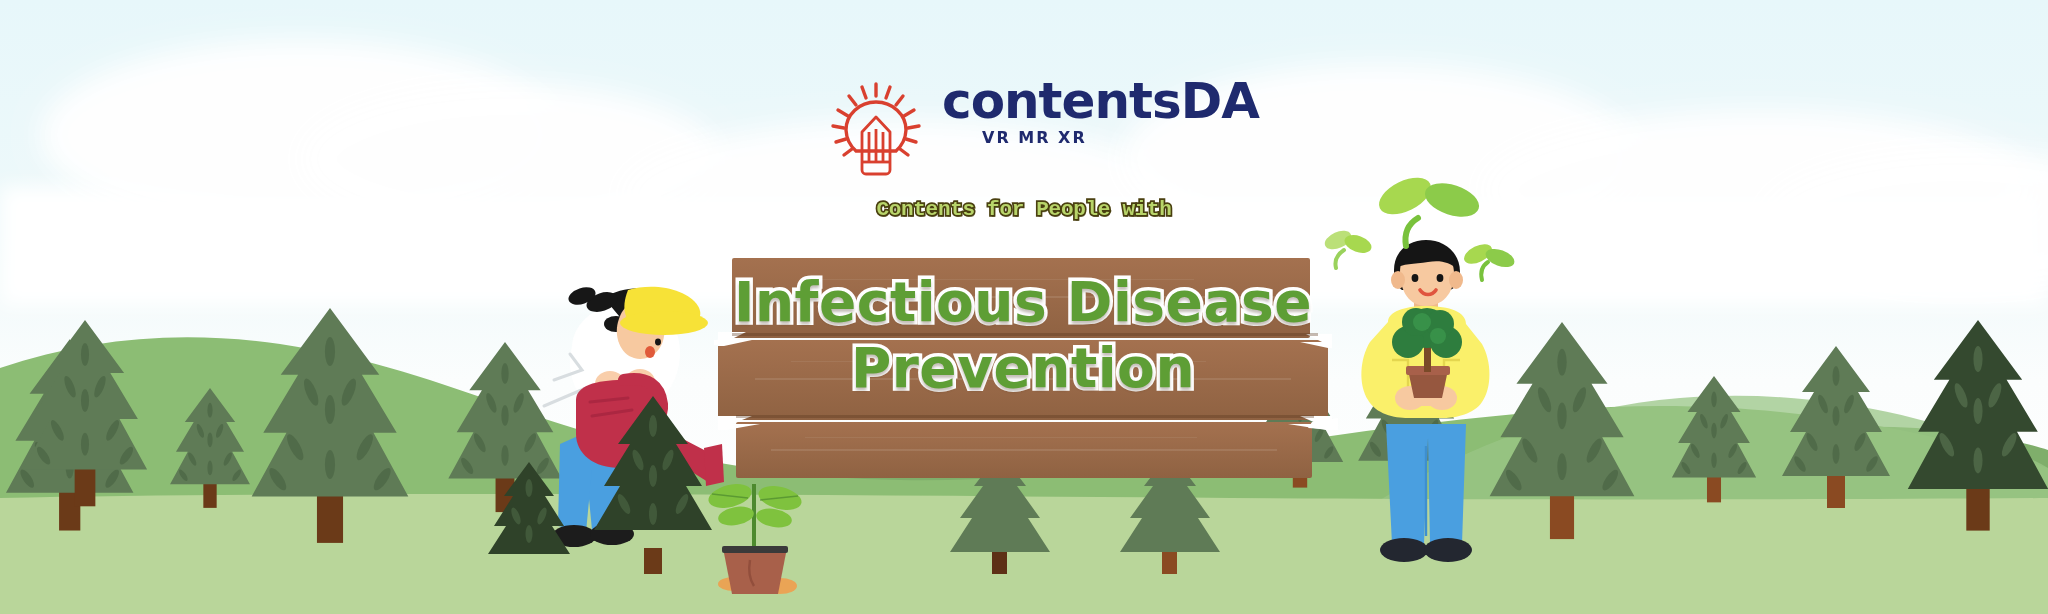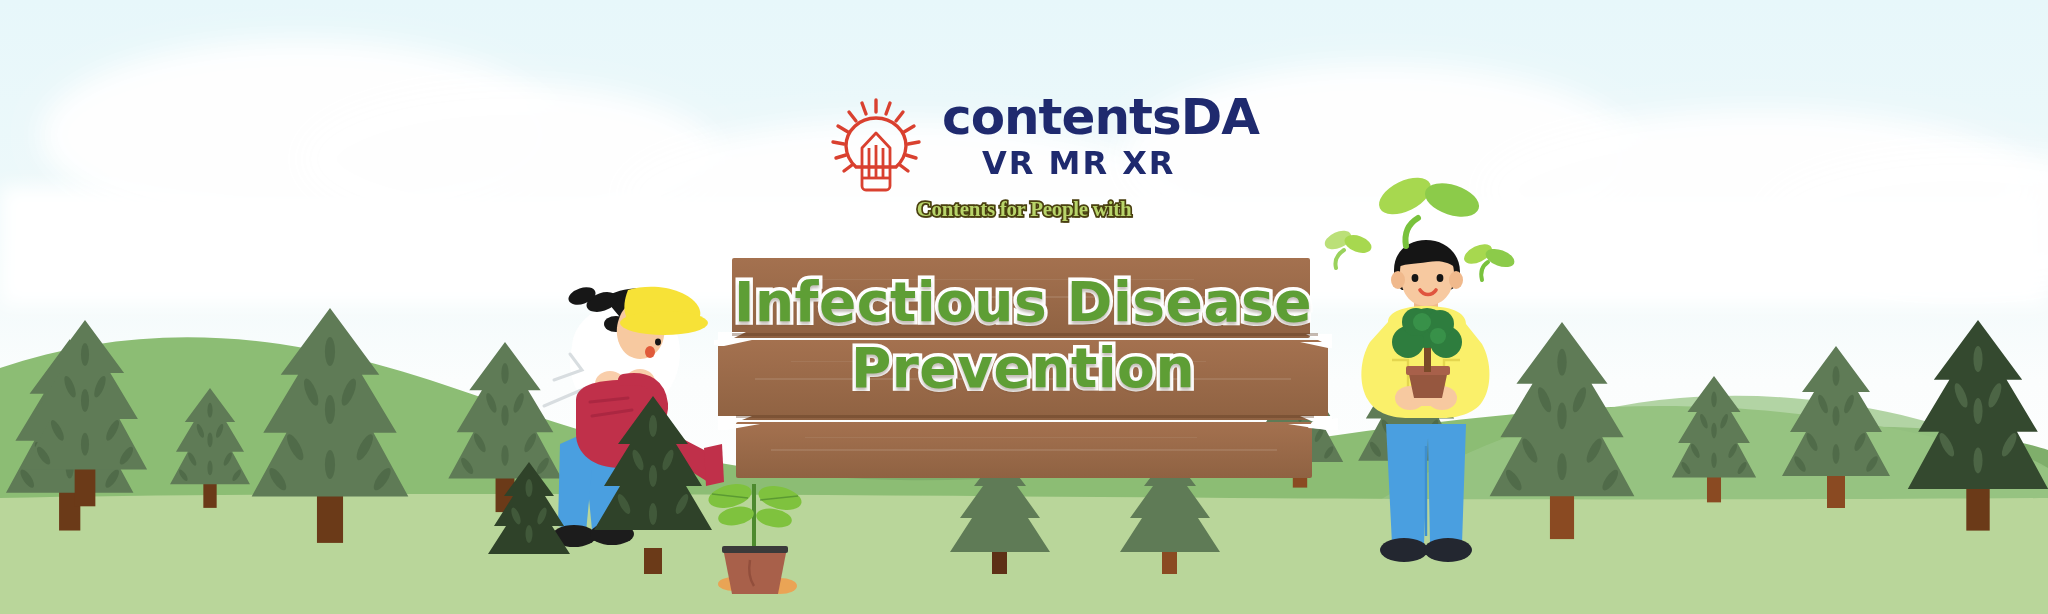--- a/index.html
+++ b/index.html
@@ -63,45 +63,45 @@
     letter-spacing:0.5px;
     color:#5e9e35;
     -webkit-text-stroke:7px #ffffff;
     paint-order:stroke fill;
     text-shadow:0 3px 3px rgba(60,40,20,.30);
     line-height:1.02;
     white-space:nowrap;
   }
 
   
-  #logo { position:absolute; left:822px; top:92px; width:360px; height:110px; }
+  #logo { position:absolute; left:822px; top:76px; width:360px; height:110px; }
   .logo-word {
     position:absolute; left:120px; top:-4px;
     font-family:"DejaVu Sans", sans-serif;
     font-weight:bold;
     font-size:50px;
     color:#1f2a6e;
     letter-spacing:-1px;
     white-space:nowrap;
   }
   .logo-sub {
     position:absolute; left:160px; top:52px;
     font-family:"DejaVu Sans", sans-serif;
     font-weight:bold;
-    font-size:32px;
+    font-size:16px;
     color:#1f2a6e;
     letter-spacing:2px;
     white-space:nowrap;
   }
 
   
   #subtitle {
     position:absolute; left:0; top:198px; width:2048px;
     text-align:center;
-    font-family:Liberation Serif, serif;
+    font-family:Liberation Mono, monospace;
     font-weight:bold;
     font-size:21px;
     line-height:1.12;
     letter-spacing:-.3px;
     color:#b8d46a;
     -webkit-text-stroke:3.4px #4a4010;
     paint-order:stroke fill;
     text-shadow:1px 2px 0 rgba(70,60,15,.55);
     white-space:nowrap;
   }

